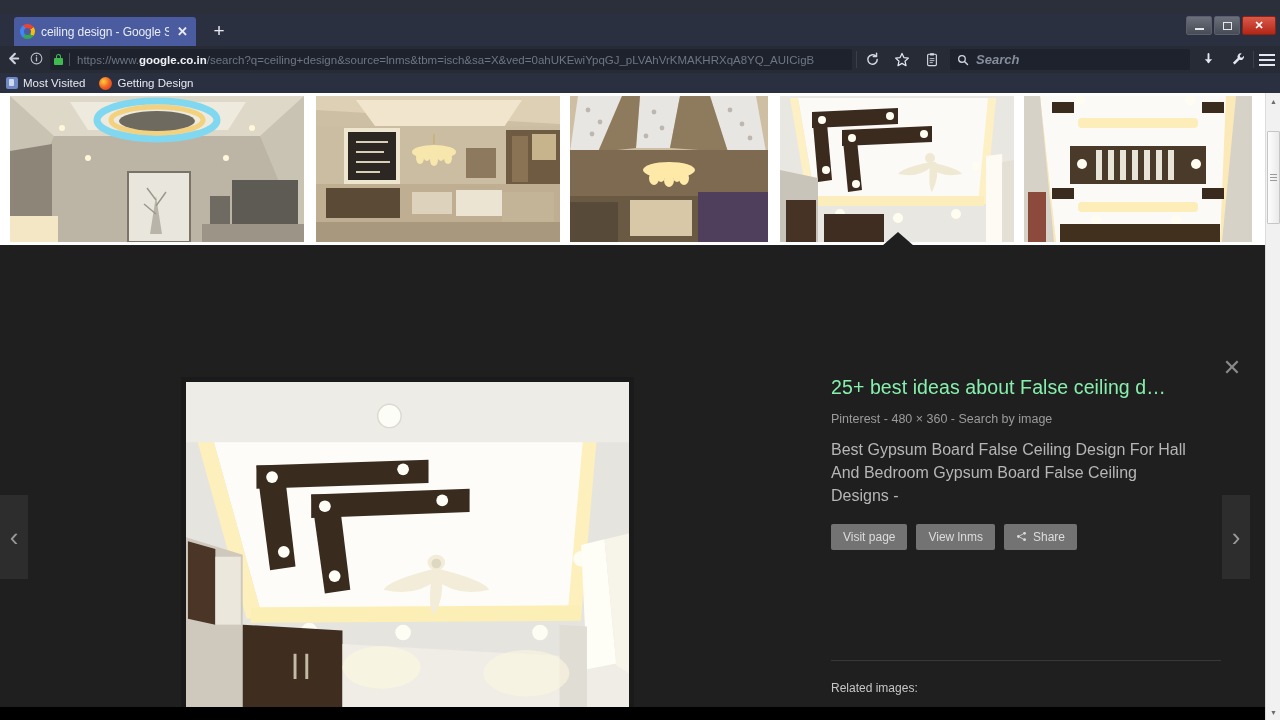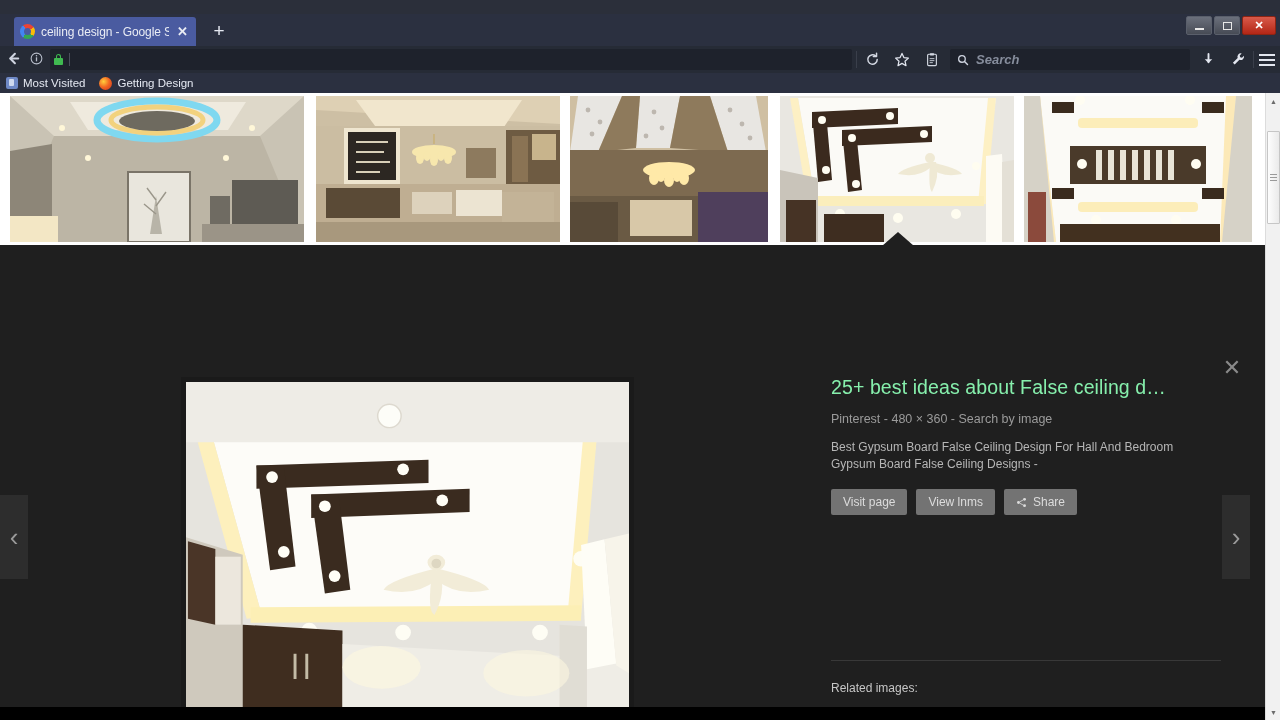--- a/index.html
+++ b/index.html
@@ -181,21 +181,21 @@
     position:absolute; left:831px; top:130px; width:400px;
   }
   #info-title {
     font-size:19.5px; color:#86efac; font-weight:normal; line-height:1.25;
     white-space:nowrap; overflow:hidden; letter-spacing:0.1px;
   }
   #info-meta {
     font-size:12.5px; color:#9b9b9b; margin-top:13px;
   }
   #info-desc {
-    font-size:12px; color:#b6b6b6; margin-top:13px; line-height:1.42; max-width:360px;
+    font-size:16px; color:#b6b6b6; margin-top:13px; line-height:1.42; max-width:360px;
   }
   #info-buttons { display:flex; gap:9px; margin-top:16px; }
   .btn {
     background:#737373; color:#dcdcdc; font-size:12px;
     padding:6px 12px; border-radius:2px; cursor:pointer;
     display:flex; align-items:center; gap:6px; white-space:nowrap;
   }
   .share-ico { display:inline-block; width:11px; height:11px; }
 
   #divider {
@@ -279,20 +279,23 @@
           <rect x="7.2" y="6.5" width="1.6" height="5" fill="#b9bfcc"></rect>
         </svg>
     </div>
 
     <div id="urlbox">
       <span class="lock">
           <i class="body"></i>
           <i class="shackle"></i>
         </span>
       <span class="url-divider"></span>
+      <span class="url-text">
+        <span class="faded">https://www.</span><b>google.co.in</b><span class="faded">/search?q=ceiling+design&amp;source=lnms&amp;tbm=isch&amp;sa=X&amp;ved=0ahUKEwiYpqGJ_pLVAhVrKMAKHRXqA8YQ_AUICigB</span>
+      </span>
     </div>
 
     <div class="nav-sep"></div>
     <div class="nav-icon">
       <svg width="15" height="15" viewBox="0 0 16 16">
           <path d="M13 8 A5 5 0 1 1 11.2 4.2" fill="none" stroke="#d3d8e2" stroke-width="1.6" stroke-linecap="round"></path>
           <path d="M12.3 1.4 L12.3 4.8 L8.9 4.8" fill="none" stroke="#d3d8e2" stroke-width="1.6" stroke-linecap="round" stroke-linejoin="round"></path>
         </svg>
     </div>
     <div class="nav-icon">

